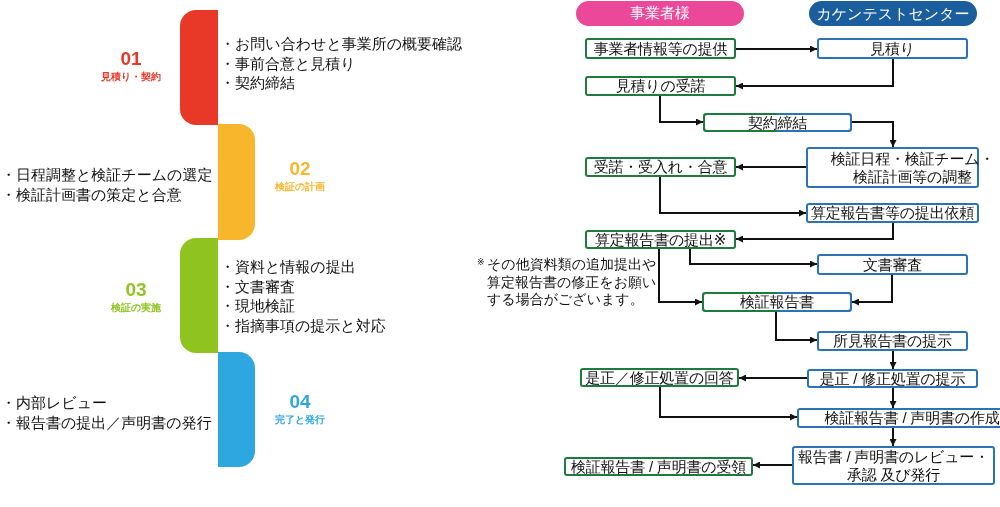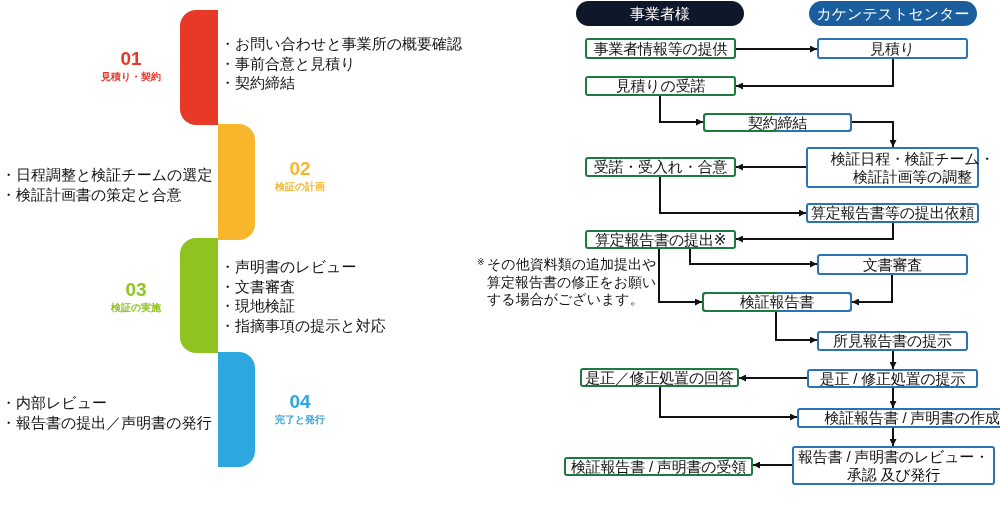--- a/index.html
+++ b/index.html
@@ -50,38 +50,38 @@
   <div class="bullets" style="left:1px;top:165px;">
     <div>・日程調整と検証チームの選定</div>
     <div>・検証計画書の策定と合意</div>
   </div>
 
   <div class="phase-label" style="left: 71px; top: 280px; color: rgb(143, 195, 31);">
     <span class="phase-num">03</span>
     <span class="phase-title">検証の実施</span>
   </div>
   <div class="bullets" style="left:220px;top:257px;">
-    <div>・声明書のレビュー</div>
+    <div>・資料と情報の提出</div>
     <div>・文書審査</div>
     <div>・現地検証</div>
     <div>・指摘事項の提示と対応</div>
   </div>
 
   <div class="phase-label" style="left: 235px; top: 392px; color: rgb(46, 167, 224);">
     <span class="phase-num">04</span>
     <span class="phase-title">完了と発行</span>
   </div>
   <div class="bullets" style="left:1px;top:393px;">
     <div>・内部レビュー</div>
     <div>・報告書の提出／声明書の発行</div>
   </div>
 </div>
 
 <div>
-  <div class="lane" style="left: 576px; top: 1px; width: 168px; background: #0f172a;">事業者様</div>
+  <div class="lane" style="left: 576px; top: 1px; width: 168px; background: #ec4899; font-family: Liberation Serif, serif;">事業者様</div>
   <div class="lane" style="left: 809px; top: 1px; width: 168px; background: rgb(27, 94, 158);">カケンテストセンター</div>
 
   <svg class="conn" viewBox="0 0 1000 507">
     <defs>
       <marker id="ah" markerWidth="7" markerHeight="7" refX="7" refY="3.5" orient="auto" markerUnits="userSpaceOnUse">
         <path d="M0,0 L7,3.5 L0,7 z" fill="#111"></path>
       </marker>
     </defs>
     <g fill="none" stroke="#111" stroke-width="2" marker-end="url(#ah)">
       <path d="M736,49 H817"></path>

